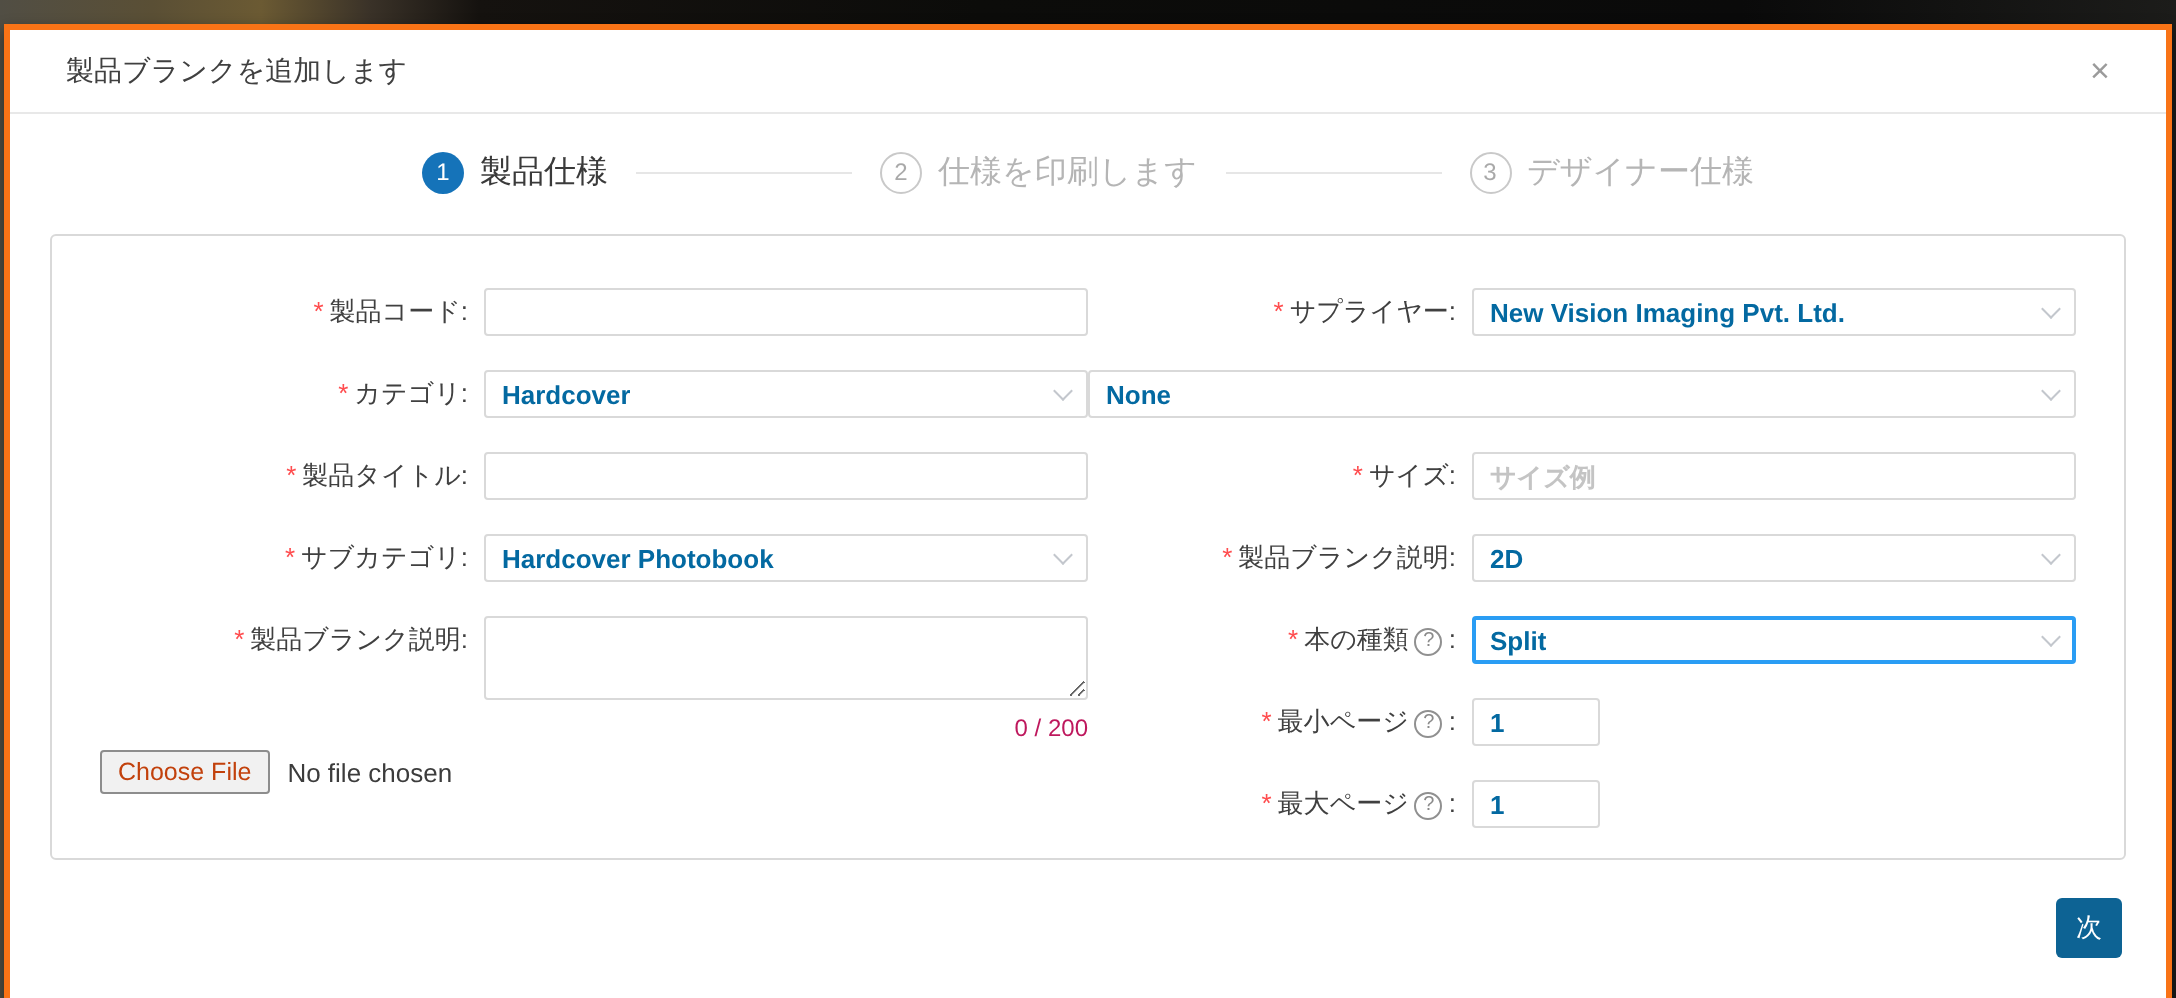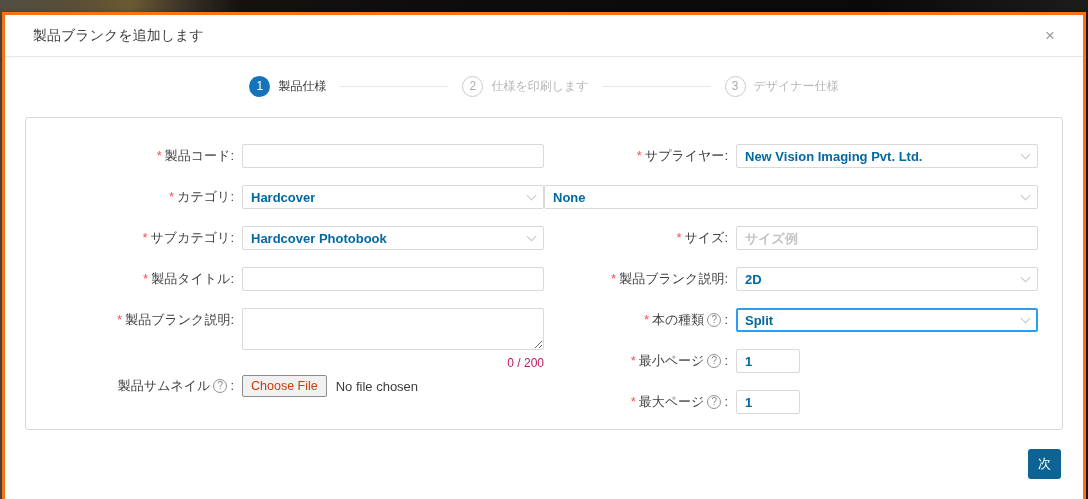--- a/index.html
+++ b/index.html
@@ -24,21 +24,21 @@
   }
   
   .stepper { margin-top:19px; display:flex; justify-content:center; align-items:center; }
   .step { display:flex; align-items:center; }
   .step-circle {
     width:21px; height:21px; border-radius:50%; text-align:center;
     font-size:12px; flex:none;
   }
   .step.active .step-circle { background:#1573b9; color:#fff; line-height:21px; }
   .step.pending .step-circle { background:#fff; border:1px solid #c9c9c9; color:#a9a9a9; line-height:19px; }
-  .step-label { margin-left:8px; font-size:12px; }
+  .step-label { margin-left:8px; font-size:16px; }
   .step.active .step-label { color:#3a3a3a; }
   .step.pending .step-label { color:#b5b5b5; }
   .connector { width:108px; height:1px; background:#e6e6e6; margin:0 14px; }
   
   .form-panel {
     margin:20px 20px 0; height:313px; border:1px solid #d9d9d9; border-radius:3px;
     padding:26px 24px 0; display:flex;
   }
   .col { flex:1; min-width:0; }
   .row { display:flex; align-items:center; margin-bottom:17px; }
@@ -132,53 +132,50 @@
         <div class="ctrl">
           <div class="sel">
             <span class="sel-value">Hardcover</span>
             <span class="chev"></span>
           </div>
         </div>
       </div>
 
       <div class="row">
         <div class="f-label">
+          <span class="req">*</span><span>製品タイトル</span><span>:</span>
+        </div>
+        <div class="ctrl">
+          <input class="txt-input" type="text" value="" style="">
+        </div>
+      </div>
+
+      <div class="row">
+        <div class="f-label">
           <span class="req">*</span><span>サブカテゴリ</span><span>:</span>
         </div>
         <div class="ctrl">
           <div class="sel">
             <span class="sel-value">Hardcover Photobook</span>
             <span class="chev"></span>
           </div>
-        </div>
-      </div>
-
-      <div class="row">
-        <div class="f-label">
-          <span class="req">*</span><span>製品タイトル</span><span>:</span>
-        </div>
-        <div class="ctrl">
-          <input class="txt-input" type="text" value="" style="">
         </div>
       </div>
 
       <div class="row top" style="margin-bottom:3px;">
         <div class="f-label">
           <span class="req">*</span><span>製品ブランク説明</span><span>:</span>
         </div>
         <div class="ctrl">
           <textarea style=""></textarea>
           <div class="counter">0 / 200</div>
         </div>
       </div>
 
       <div class="row">
-        <div class="f-label">
-          <span>製品サムネイル</span><span class="help-icon">?</span><span>:</span>
-        </div>
         <div class="ctrl file-row-ctrl">
           <button class="file-btn">Choose File</button>
           <span class="file-status">No file chosen</span>
         </div>
       </div>
 
     </div>
 
     <div class="col">
 

